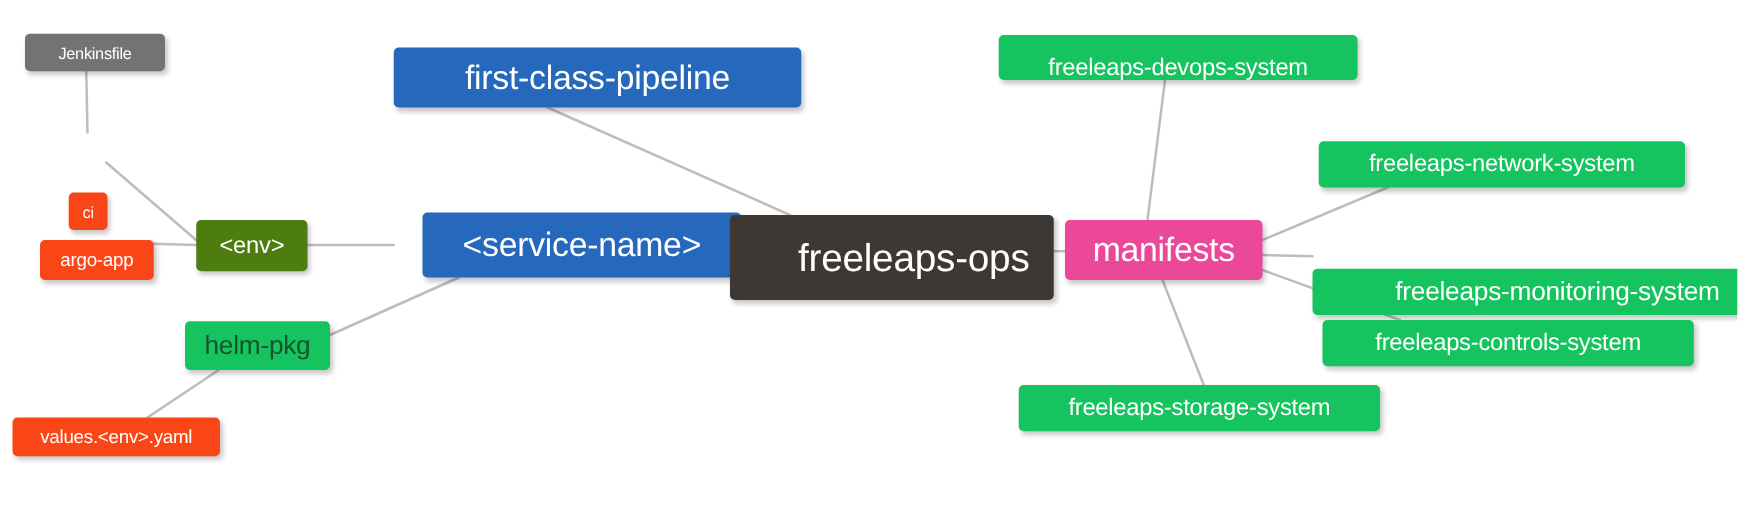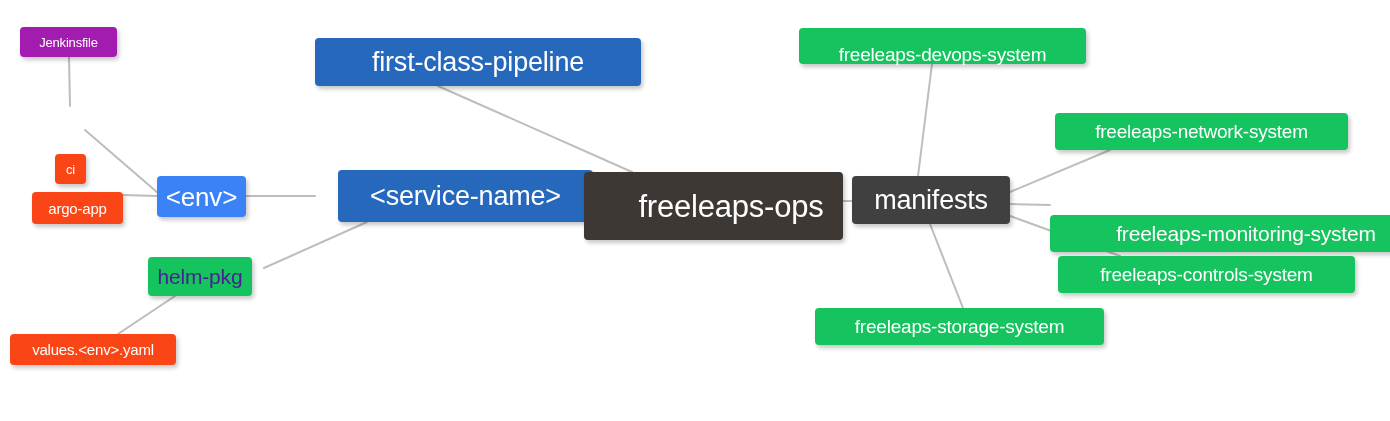--- a/index.html
+++ b/index.html
@@ -59,48 +59,48 @@
       <line x1="438" y1="86" x2="632" y2="172" stroke="#bdbdbd" stroke-width="2" stroke-linecap="round"></line>
       <line x1="570" y1="198" x2="584" y2="200" stroke="#bdbdbd" stroke-width="2" stroke-linecap="round"></line>
       <line x1="843" y1="201" x2="852" y2="201" stroke="#bdbdbd" stroke-width="2" stroke-linecap="round"></line>
       <line x1="918" y1="176" x2="932" y2="64" stroke="#bdbdbd" stroke-width="2" stroke-linecap="round"></line>
       <line x1="1010" y1="192" x2="1110" y2="150" stroke="#bdbdbd" stroke-width="2" stroke-linecap="round"></line>
       <line x1="1010" y1="204" x2="1050" y2="205" stroke="#bdbdbd" stroke-width="2" stroke-linecap="round"></line>
       <line x1="1010" y1="216" x2="1120" y2="256" stroke="#bdbdbd" stroke-width="2" stroke-linecap="round"></line>
       <line x1="930" y1="224" x2="963" y2="308" stroke="#bdbdbd" stroke-width="2" stroke-linecap="round"></line>
     </svg>
   <div id="node-layer">
-      <div class="node" style="left: 20px; top: 27px; width: 97px; height: 30px; background: #a21caf; color: rgb(255, 255, 255); font-size: 13px;">
+      <div class="node" style="left: 20px; top: 27px; width: 112px; height: 30px; background: #737373; color: rgb(255, 255, 255); font-size: 13px;">
         <span class="node-label">Jenkinsfile</span>
       </div>
       <div class="node" style="left: 55px; top: 106px; width: 31px; height: 30px; background: rgb(250, 70, 22); color: rgb(255, 255, 255); font-size: 13px; margin-top: 48px;">
         <span class="node-label">ci</span>
       </div>
       <div class="node" style="left: 32px; top: 192px; width: 91px; height: 32px; background: rgb(250, 70, 22); color: rgb(255, 255, 255); font-size: 15px;">
         <span class="node-label">argo-app</span>
       </div>
-      <div class="node" style="left: 157px; top: 176px; width: 89px; height: 41px; background: #3b82f6; color: rgb(255, 255, 255); font-size: 26px;">
+      <div class="node" style="left: 157px; top: 176px; width: 89px; height: 41px; background: #4d7c0f; color: rgb(255, 255, 255); font-size: 19px;">
         <span class="node-label">&lt;env&gt;</span>
       </div>
-      <div class="node" style="left: 148px; top: 257px; width: 104px; height: 39px; background: rgb(22, 196, 95); color: #4c1d95; font-size: 21px;">
+      <div class="node" style="left: 148px; top: 257px; width: 116px; height: 39px; background: rgb(22, 196, 95); color: #14532d; font-size: 21px;">
         <span class="node-label">helm-pkg</span>
       </div>
       <div class="node" style="left: 10px; top: 334px; width: 166px; height: 31px; background: rgb(250, 70, 22); color: rgb(255, 255, 255); font-size: 15px;">
         <span class="node-label">values.&lt;env&gt;.yaml</span>
       </div>
       <div class="node" style="left: 315px; top: 38px; width: 326px; height: 48px; background: rgb(37, 104, 188); color: rgb(255, 255, 255); font-size: 27px;">
         <span class="node-label">first-class-pipeline</span>
       </div>
       <div class="node" style="left: 315px; top: 170px; width: 255px; height: 52px; background: rgb(37, 104, 188); color: rgb(255, 255, 255); font-size: 27px; margin-left: 23px;">
         <span class="node-label">&lt;service-name&gt;</span>
       </div>
       <div class="node" style="left: 584px; top: 172px; width: 259px; height: 68px; background: rgb(62, 56, 53); color: rgb(255, 255, 255); font-size: 31px; padding-left: 45px;">
         <span class="node-label">freeleaps-ops</span>
       </div>
-      <div class="node" style="left: 852px; top: 176px; width: 158px; height: 48px; background: #404040; color: rgb(255, 255, 255); font-size: 27px; text-align: center;">
+      <div class="node" style="left: 852px; top: 176px; width: 158px; height: 48px; background: #ec4899; color: rgb(255, 255, 255); font-size: 27px; text-align: center;">
         <span class="node-label">manifests</span>
       </div>
       <div class="node" style="left: 799px; top: 28px; width: 287px; height: 36px; background: rgb(22, 196, 95); color: rgb(255, 255, 255); font-size: 19px; align-items: flex-end;">
         <span class="node-label">freeleaps-devops-system</span>
       </div>
       <div class="node" style="left: 1055px; top: 113px; width: 293px; height: 37px; background: rgb(22, 196, 95); color: rgb(255, 255, 255); font-size: 19px;">
         <span class="node-label">freeleaps-network-system</span>
       </div>
       <div class="node" style="left: 1050px; top: 187px; width: 392px; height: 37px; background: rgb(22, 196, 95); color: rgb(255, 255, 255); font-size: 21px; margin-top: 28px;">
         <span class="node-label">freeleaps-monitoring-system</span>

